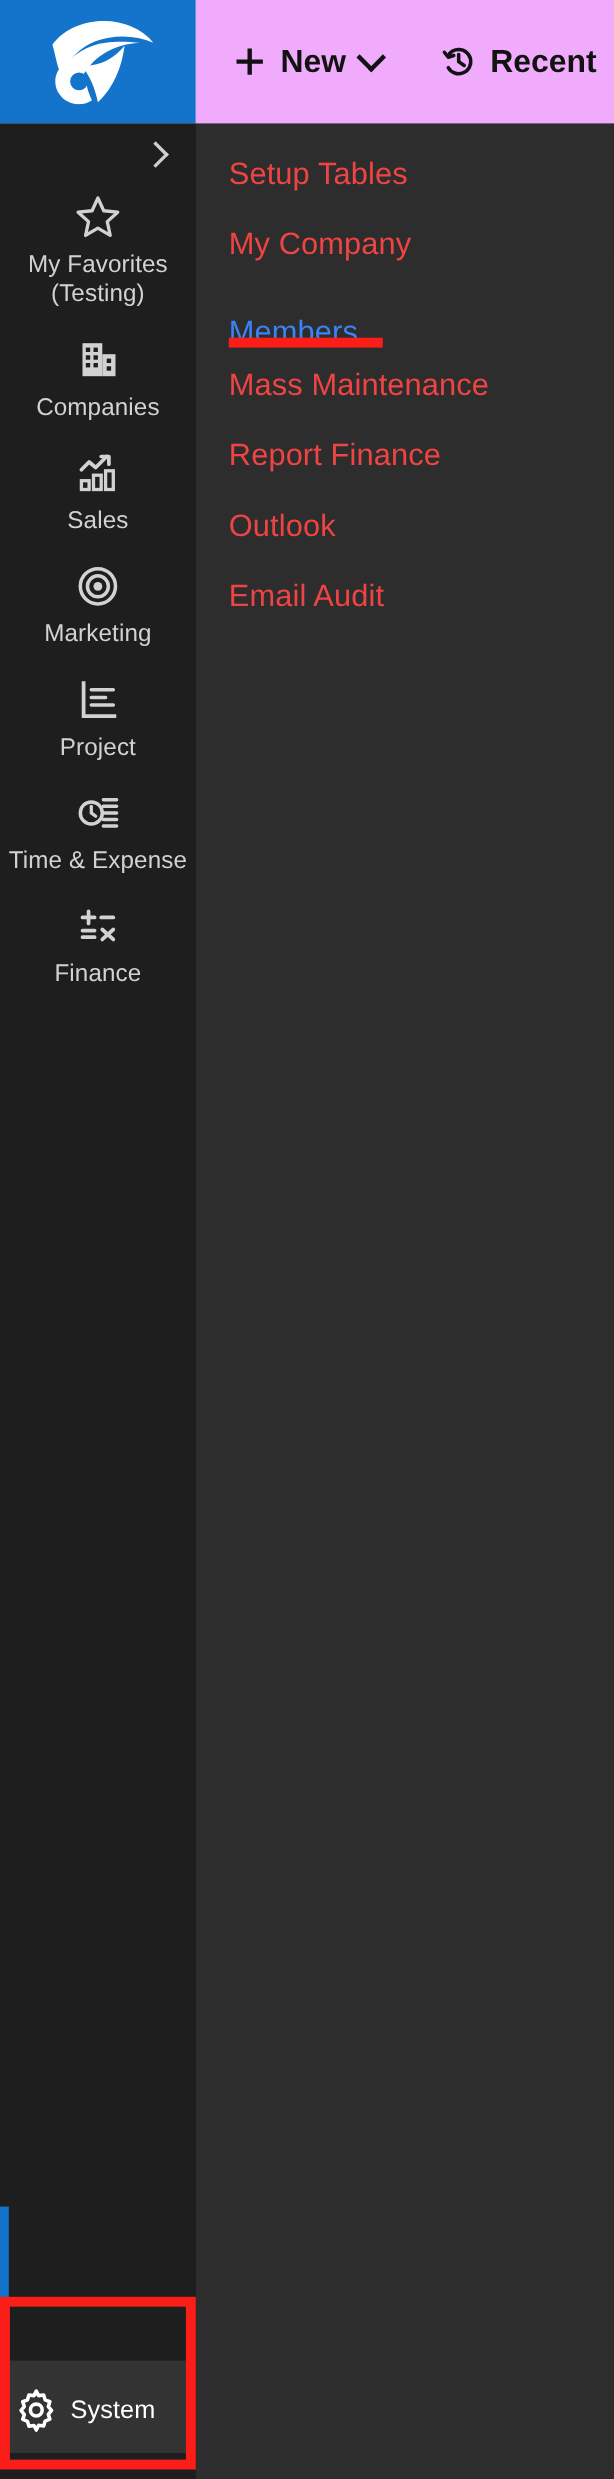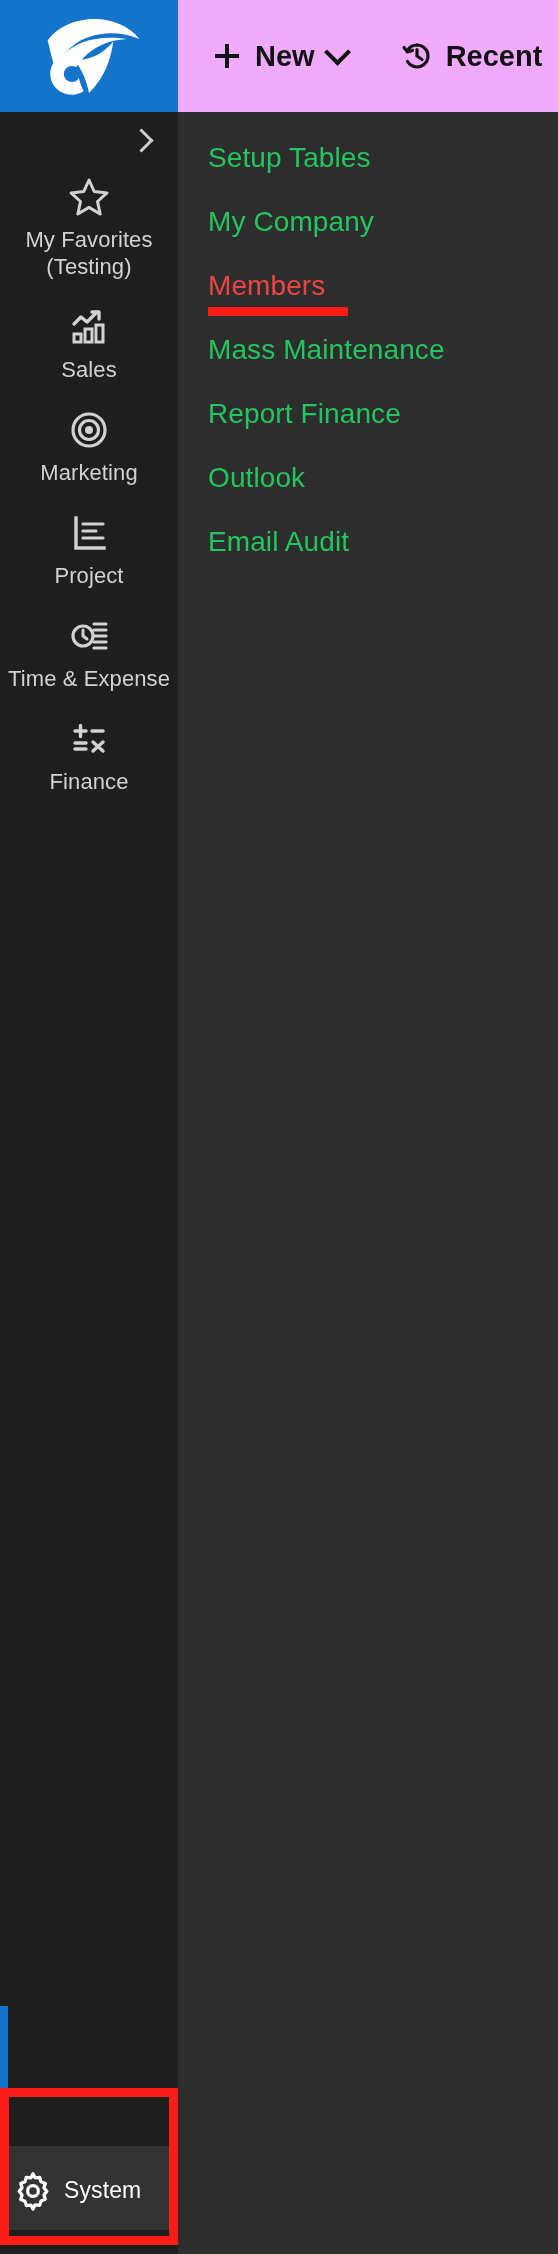--- a/index.html
+++ b/index.html
@@ -76,24 +76,24 @@
   }
 
   
   #menu-panel{
     position:absolute; left:178px; top:112px; width:380px; height:2142px;
     background:#2d2d2d; z-index:2;
   }
   #menu-list{ padding-top:14px; }
   .menu-item{
     position:relative; height:64px; display:flex; align-items:center;
-    padding-left:30px; font-size:28px; color:#22c55e; letter-spacing:.1px;
+    padding-left:30px; font-size:28px; color:#ef4444; letter-spacing:.1px;
     white-space:nowrap;
   }
-  .menu-item.active{ color:#ef4444; }
+  .menu-item.active{ color:#3b82f6;align-items:flex-end; }
   .menu-underline{
     position:absolute; left:30px; bottom:2px; width:140px; height:9px;
     background:#fb1d18;
   }
 </style>
 </head>
 <body>
 
 <div id="topbar">
 
@@ -144,20 +144,39 @@
 
     <div class="nav-item">
       <span class="nav-ico">
         <svg width="42" height="42" viewBox="0 0 42 42">
           <path d="M21 4l5.3 11.6 12.7 1.3-9.5 8.6 2.7 12.5L21 31.4 9.8 38l2.7-12.5L3 16.9l12.7-1.3z" fill="none" stroke="#d2d2d2" stroke-width="3" stroke-linejoin="round"></path>
         </svg>
       </span>
       <span class="nav-lbl">My Favorites (Testing)</span>
     </div>
 
+    <div class="nav-item">
+      <span class="nav-ico">
+        <svg width="42" height="42" viewBox="0 0 42 42">
+          <rect x="7" y="6" width="18" height="30" fill="#d2d2d2"></rect>
+          <rect x="25" y="16" width="12" height="20" fill="#d2d2d2"></rect>
+          <g fill="#1e1e1e">
+            <rect x="10" y="10" width="4" height="4"></rect>
+              <rect x="17" y="10" width="4" height="4"></rect>
+            <rect x="10" y="17" width="4" height="4"></rect>
+              <rect x="17" y="17" width="4" height="4"></rect>
+            <rect x="10" y="24" width="4" height="4"></rect>
+              <rect x="17" y="24" width="4" height="4"></rect>
+            <rect x="29" y="20" width="4" height="4"></rect>
+              <rect x="29" y="27" width="4" height="4"></rect>
+          </g>
+        </svg>
+      </span>
+      <span class="nav-lbl">Companies</span>
+    </div>
 
     <div class="nav-item">
       <span class="nav-ico">
         <svg width="42" height="42" viewBox="0 0 42 42">
           <path d="M6 18l7-7 6 5 10-10" fill="none" stroke="#d2d2d2" stroke-width="3.4" stroke-linecap="round" stroke-linejoin="round"></path>
           <path d="M24 6h7v7" fill="none" stroke="#d2d2d2" stroke-width="3.4" stroke-linecap="round" stroke-linejoin="round"></path>
           <rect x="6" y="28" width="7" height="8" fill="none" stroke="#d2d2d2" stroke-width="3"></rect>
           <rect x="17" y="23" width="7" height="13" fill="none" stroke="#d2d2d2" stroke-width="3"></rect>
           <rect x="28" y="19" width="7" height="17" fill="none" stroke="#d2d2d2" stroke-width="3"></rect>
         </svg>

